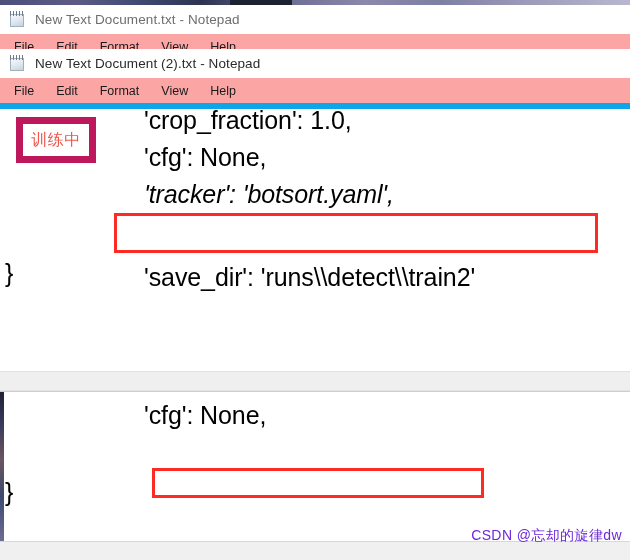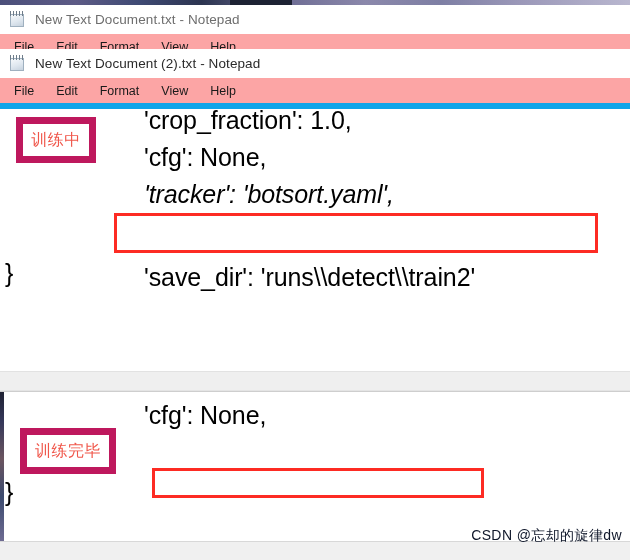--- a/index.html
+++ b/index.html
@@ -177,21 +177,21 @@
     background: #f0f0f0;
     border-top: 1px solid #d8d8d8;
   }
 
   
   .watermark {
     position: absolute;
     right: 8px;
     top: 527px;
     font-size: 14px;
-    color: #0f172a;
+    color: #6d28d9;
     letter-spacing: 0.4px;
     white-space: nowrap;
     user-select: none;
   }
 </style>
 </head>
 <body>
 
 <div id="root">
 
@@ -237,23 +237,20 @@
     <div class="shadow-top"></div>
   </div>
 
   <div class="win" id="win-bottom" style="top:392px; height:149px;">
     <div class="editor" style="height:149px;">
       <span class="code-line" style="top:8px;">'cfg': None,</span>
       <span class="brace" style="top:85px;">}</span>
 
       <div class="anno-red" style="left:152px; top:76px; width:332px; height:30px;"></div>
 
-      <div class="anno-green" style="left:20px; top:36px; width:96px; height:46px;">
-        <span class="anno-green-label">训练完毕</span>
-      </div>
     </div>
   </div>
 
   <div class="left-edge" style="top:392px; height:149px;"></div>
 
   <div class="bottom-strip"></div>
 
   <div class="watermark">CSDN @忘却的旋律dw</div>
 
 </div>

